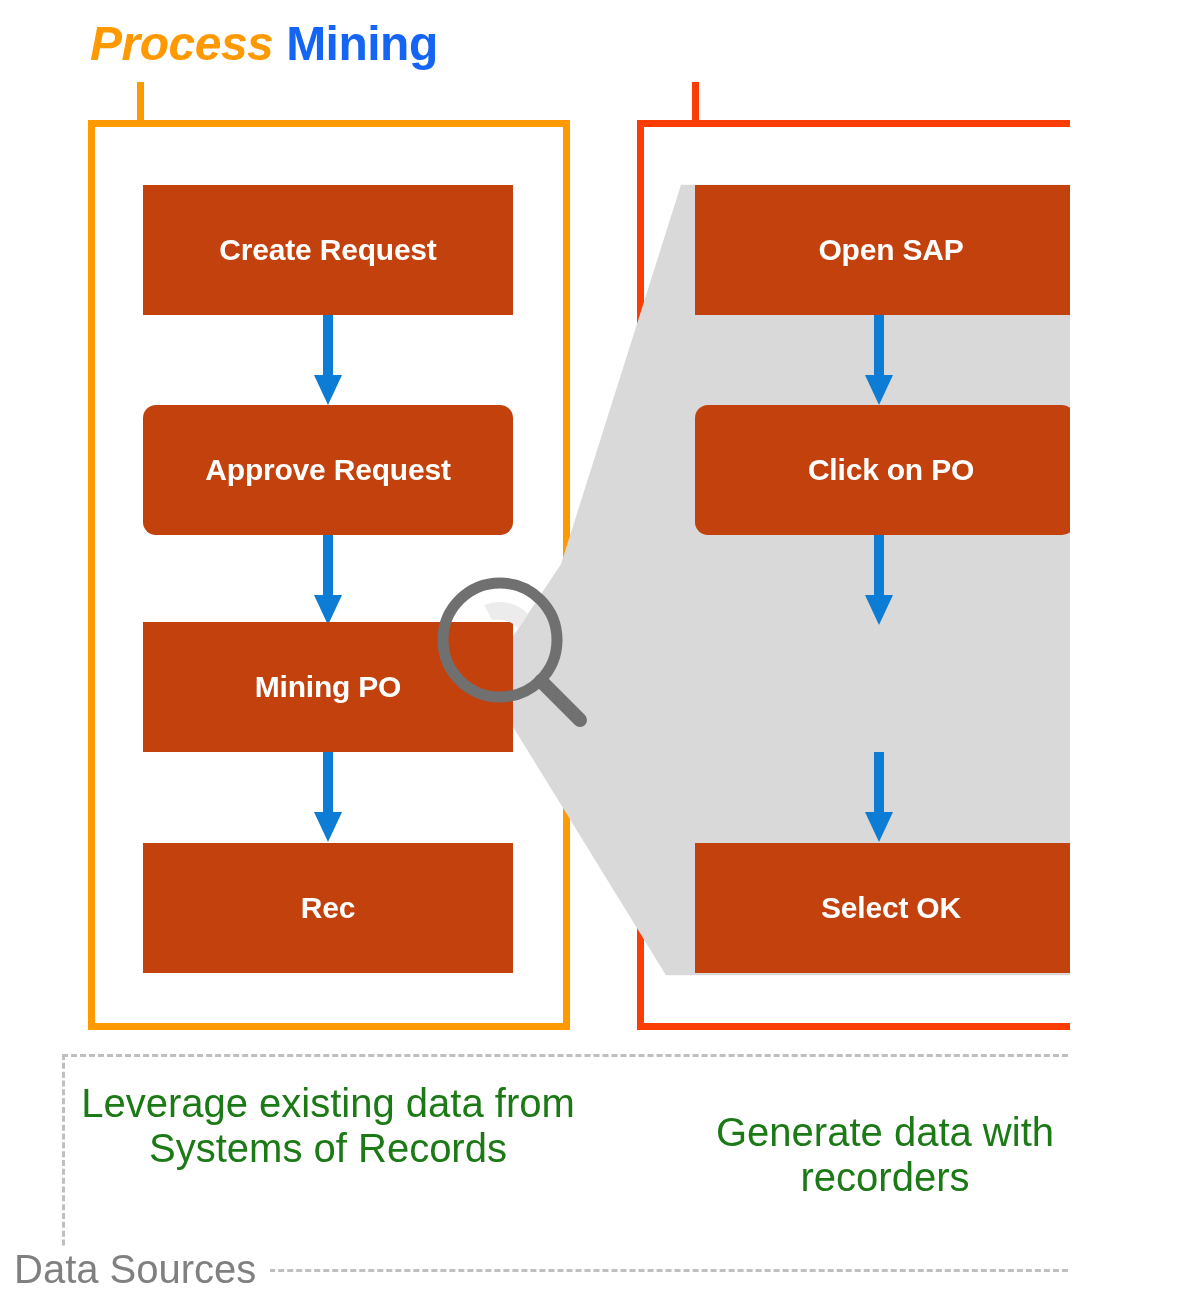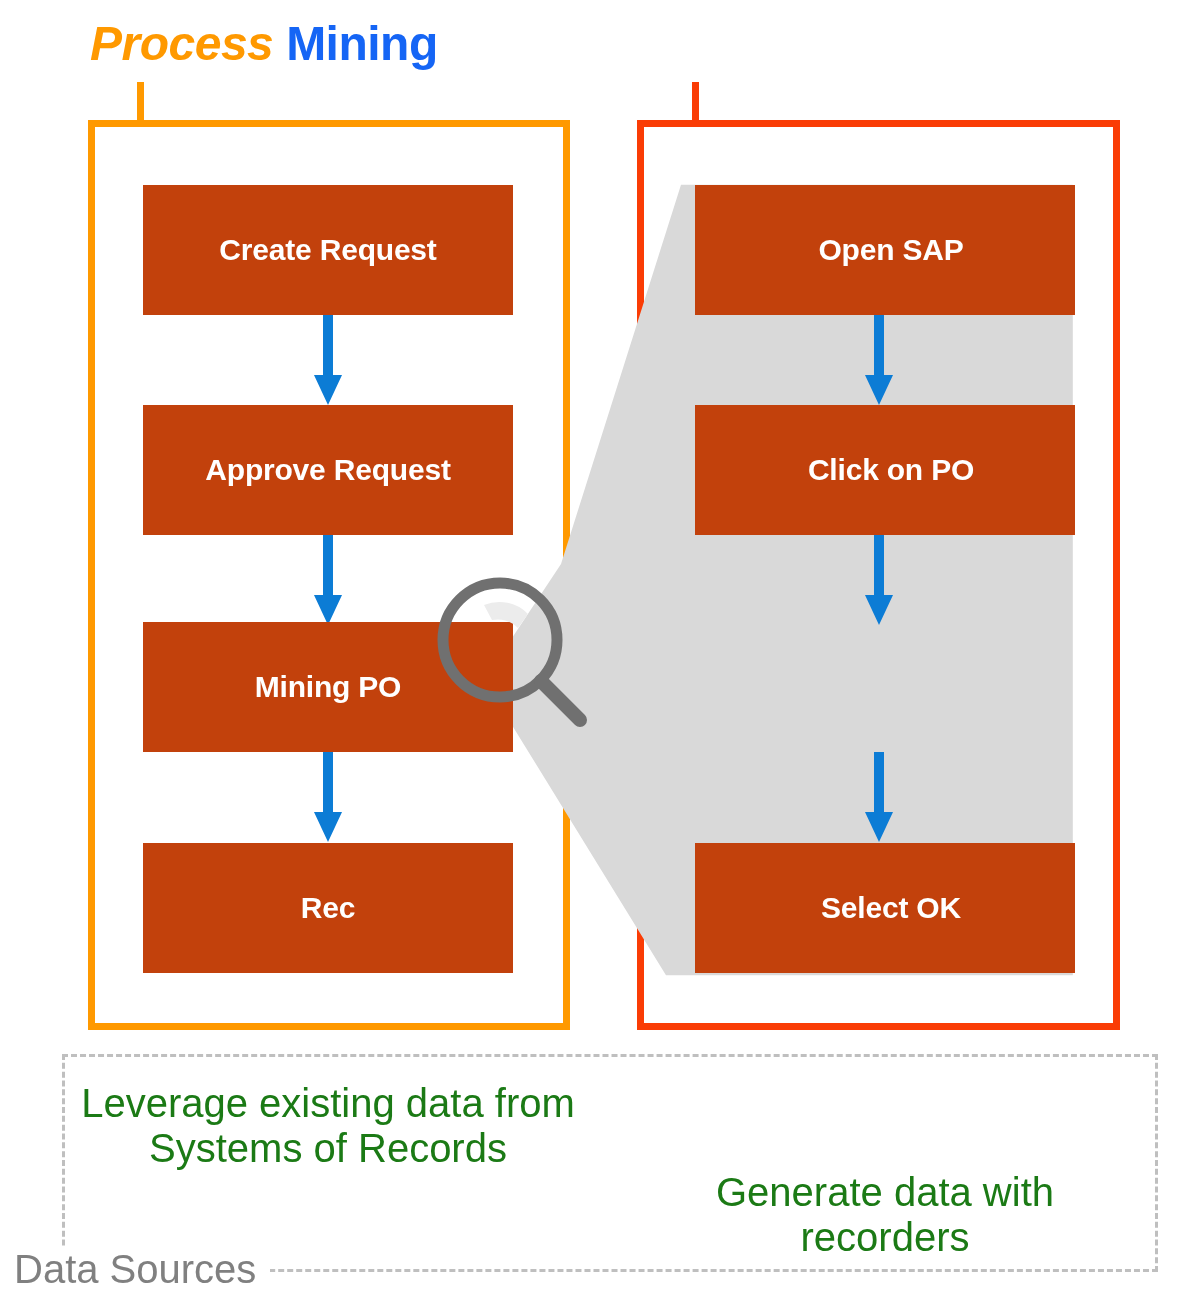--- a/index.html
+++ b/index.html
@@ -5,21 +5,21 @@
   html, body {
     margin: 0;
     padding: 0;
     background: #ffffff;
   }
   body {
     font-family: "Liberation Sans", sans-serif;
   }
   #stage {
     position: relative;
-    width: 1189px;
+    width: 1070px;
     height: 1310px;
     background: #ffffff;
     overflow: hidden;
   }
 
   
   .title {
     position: absolute;
     font-size: 48px;
     font-weight: bold;
@@ -87,21 +87,21 @@
     display: flex;
     align-items: center;
     justify-content: center;
     text-align: center;
     z-index: 3;
     letter-spacing: -0.2px;
   }
   .col-left  { left: 143px; width: 370px; height: 130px; }
   .col-right { left: 695px; width: 368px; height: 130px; padding-left: 12px; }
   .row1 { top: 185px; }
-  .row2 { top: 405px; }
+  .row2 { top: 405px; border-radius: 13px; }
   .row3 { top: 622px; }
   .row4 { top: 843px; }
 
   
   .arrow {
     position: absolute;
     width: 30px;
     height: 90px;
     z-index: 3;
   }
@@ -145,21 +145,21 @@
   .ds-text {
     position: absolute;
     color: #1B7A15;
     font-size: 40px;
     line-height: 1.12;
     text-align: center;
     font-weight: normal;
     z-index: 3;
   }
   #ds-left  { left: 78px;  top: 1081px; width: 500px; }
-  #ds-right { left: 650px; top: 1170px; width: 470px; }
+  #ds-right { left: 650px; top: 1110px; width: 470px; }
 
   #ds-label {
     position: absolute;
     left: 0; top: 1249px;
     width: 1189px;
     text-align: left;
     z-index: 4;
   }
   #ds-label span {
     background: #ffffff;

